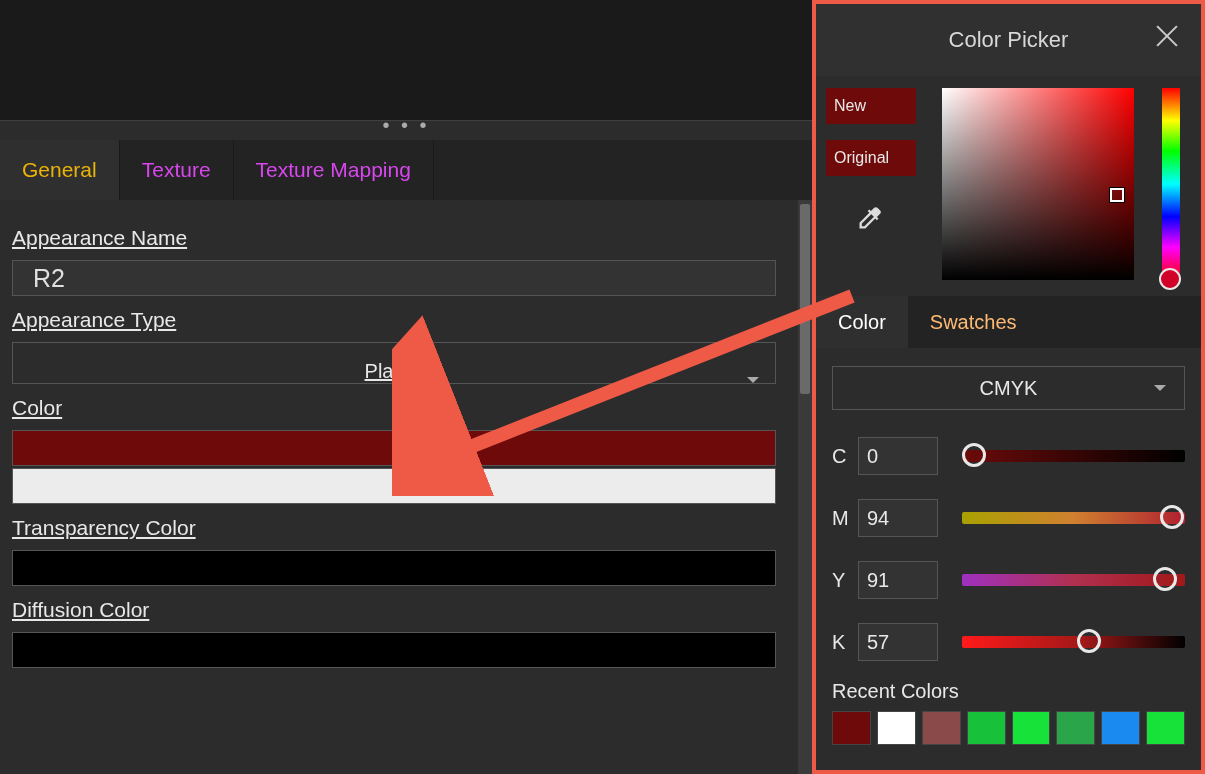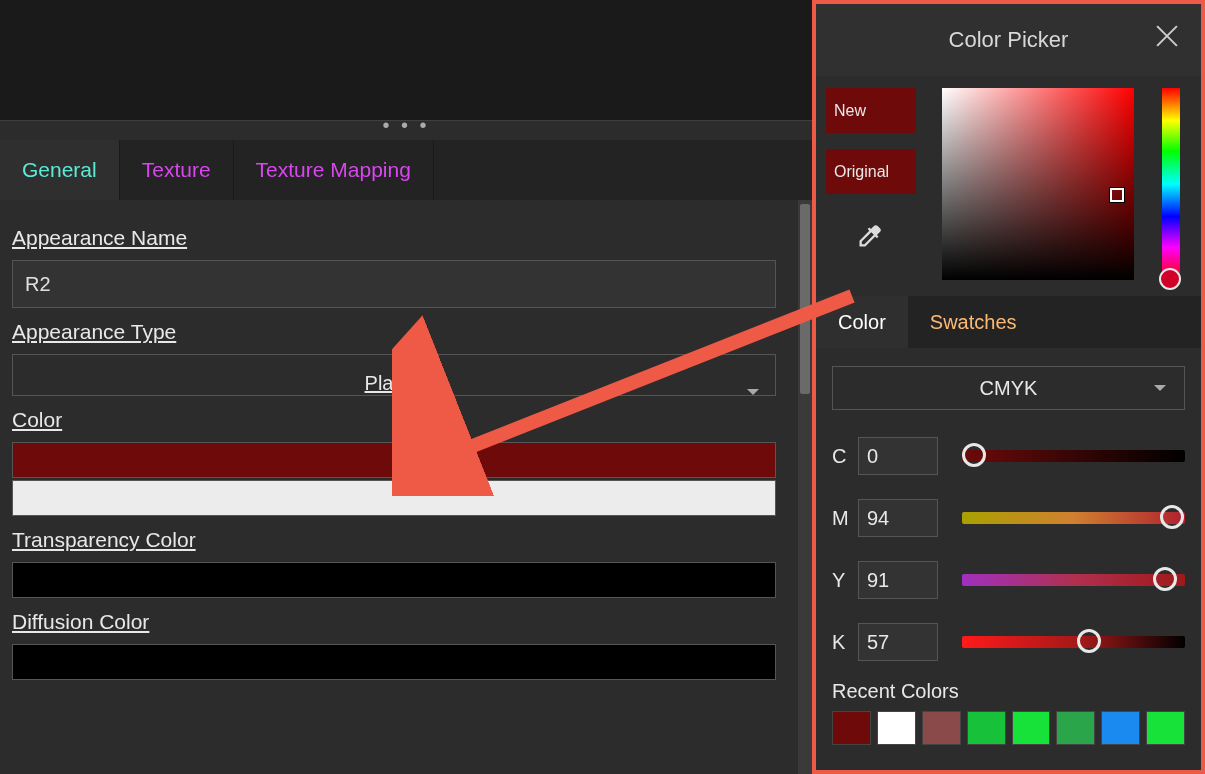--- a/index.html
+++ b/index.html
@@ -42,21 +42,21 @@
     padding: 0 22px;
     display: flex;
     align-items: center;
     font-size: 21px;
     color: #d946ef;
     border-right: 1px solid #1a1a1a;
     cursor: pointer;
   }
   .tab.active {
     background: #2f2f2f;
-    color: #5eead4;
+    color: #eab308;
   }
   .form-body {
     position: relative;
     padding: 14px 14px 0 12px;
     height: calc(774px - 200px);
     overflow: hidden;
     text-decoration: underline;
   }
   .scrollbar {
     position: absolute;
@@ -73,26 +73,26 @@
     background: #6a6a6a;
     border-radius: 2px;
   }
   .field-label {
     font-size: 21px;
     color: #e8e8e8;
     margin: 12px 0 10px 0;
   }
   .text-input {
     width: 764px;
-    height: 48px;
+    height: 36px;
     background: #333333;
     border: 1px solid #555;
     color: #e0e0e0;
-    font-size: 20px;
-    padding: 0 12px;
+    font-size: 25px;
+    padding: 0 20px;
     outline: none;
   }
   .select {
     width: 764px;
     height: 42px;
     background: #2c2c2c;
     border: 1px solid #555;
     display: flex;
     align-items: flex-end;
     justify-content: center;
@@ -153,21 +153,21 @@
   .cp-close::after  { transform: rotate(-45deg); }
 
   .cp-preview-row {
     height: 220px;
     padding: 12px 14px 8px 10px;
     display: flex;
     position: relative;
   }
   .cp-left-col { width: 104px; }
   .chip {
-    width: 90px; height: 45px;
+    width: 90px; height: 36px;
     background: #6e0a0a;
     color: #e8e8e8;
     font-size: 16px;
     display: flex;
     align-items: center;
     padding-left: 8px;
     margin-bottom: 16px;
   }
   .eyedropper {
     width: 28px; height: 28px;

